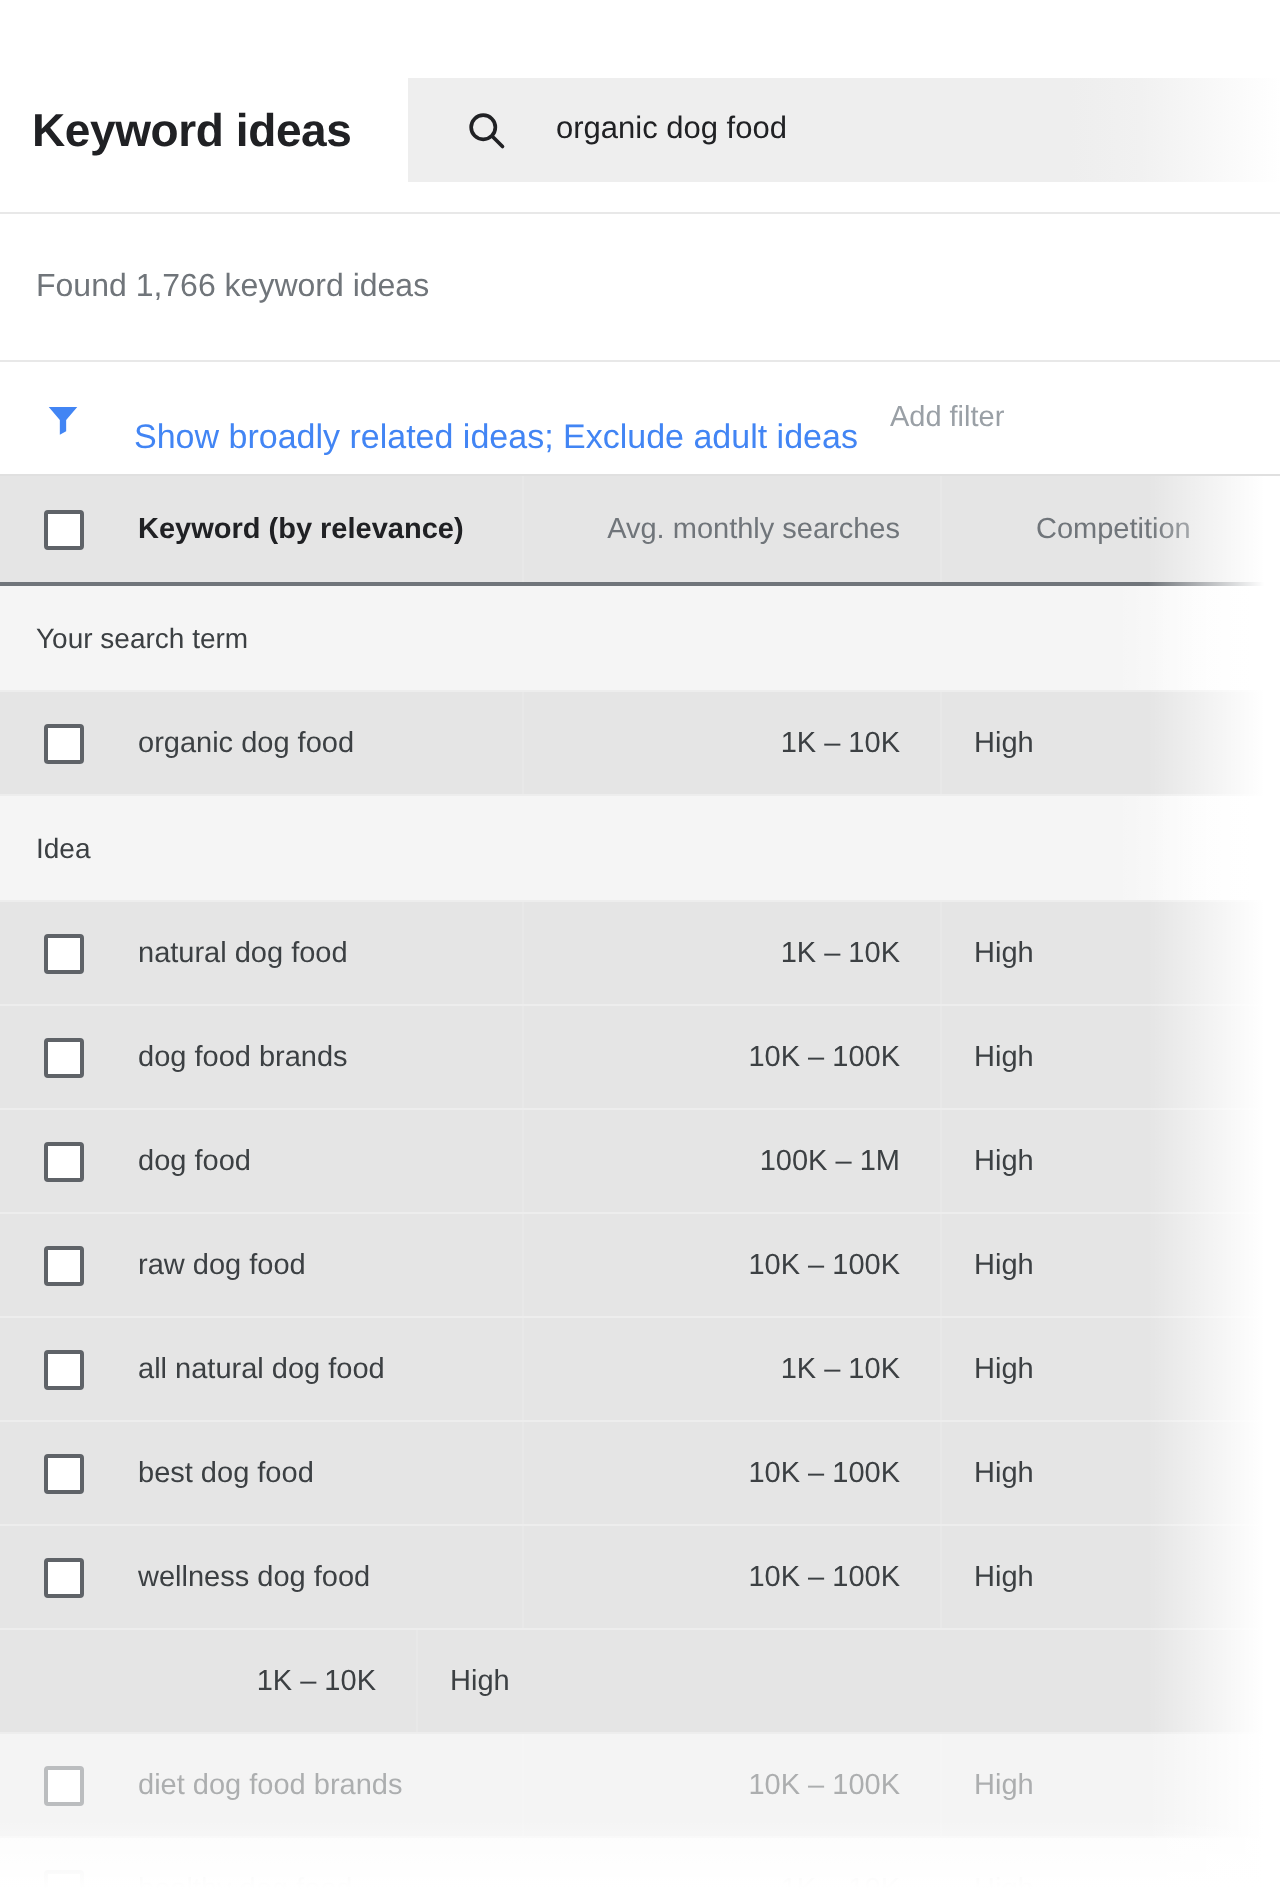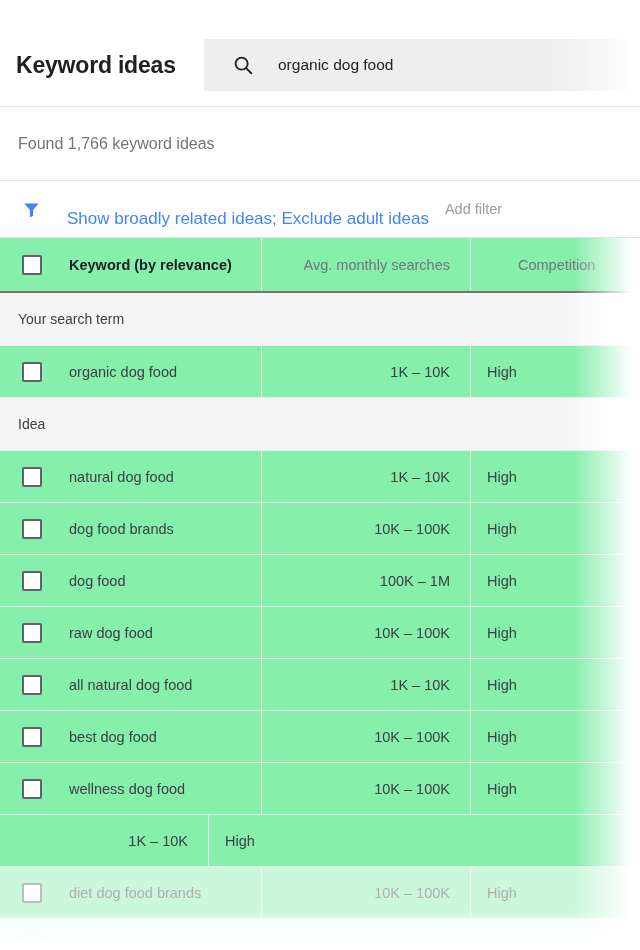--- a/index.html
+++ b/index.html
@@ -128,21 +128,21 @@
   .table {
     position: relative;
     width: 640px;
   }
 
   .trow {
     position: relative;
     display: flex;
     align-items: center;
     height: 52px;
-    background: #86efac;
+    background: #e5e5e5;
     border-bottom: 1px solid #ededed;
   }
 
   .trow.header {
     height: 55px;
     border-bottom: 2px solid #70757a;
   }
 
   .cell-kw {
     width: 262px;

